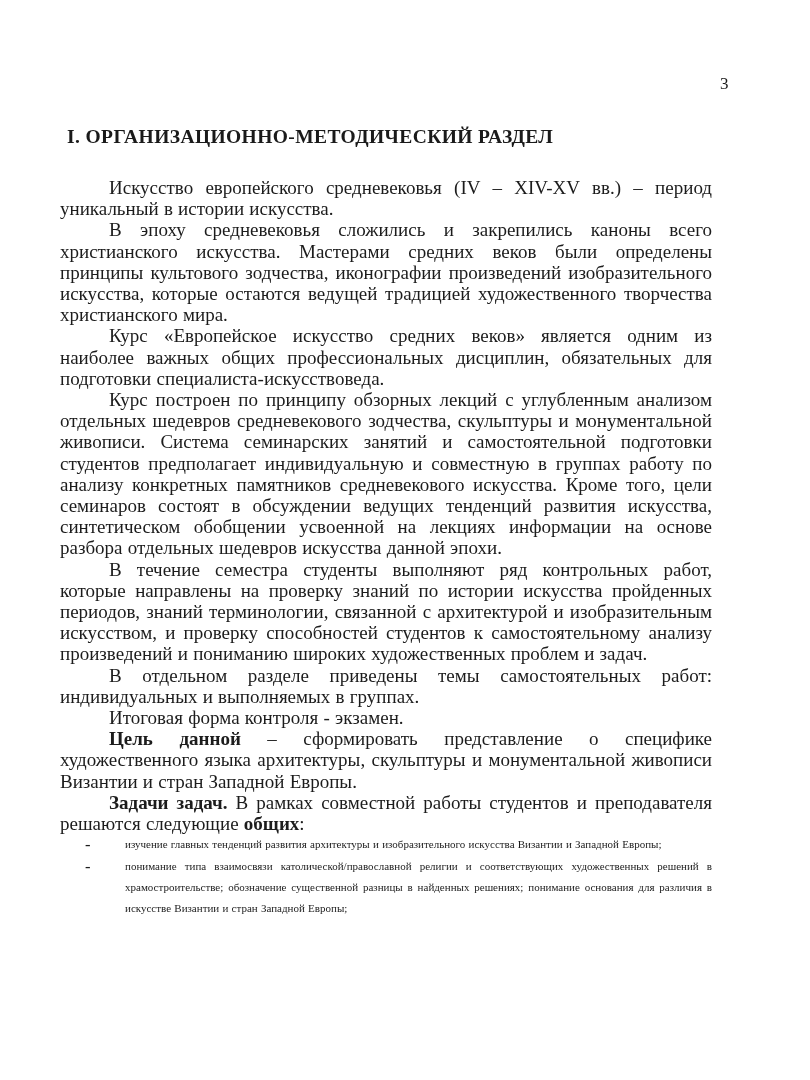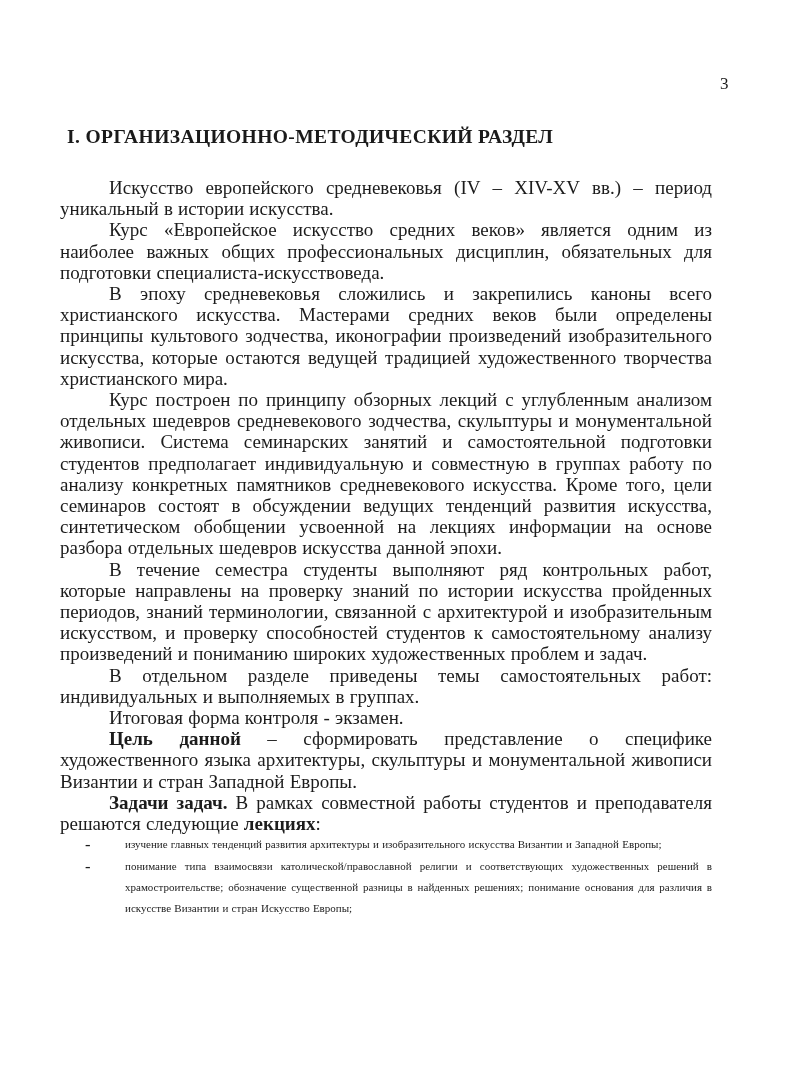--- a/index.html
+++ b/index.html
@@ -78,45 +78,45 @@
 
   <div class="page-number">3</div>
 
   <div class="content">
 
     <h1 class="heading">I. ОРГАНИЗАЦИОННО-МЕТОДИЧЕСКИЙ РАЗДЕЛ</h1>
 
     <p class="par">Искусство европейского средневековья (IV – XIV-XV вв.) – период уникальный в истории искусства.</p>
 
 
+    <p class="par">В эпоху средневековья сложились и закрепились каноны всего христианского искусства. Мастерами средних веков были определены принципы культового зодчества, иконографии произведений изобразительного искусства, которые остаются ведущей традицией художественного творчества христианского мира.</p>
+
     <p class="par">Курс «Европейское искусство средних веков» является одним из наиболее важных общих профессиональных дисциплин, обязательных для подготовки специалиста-искусствоведа.</p>
-
-    <p class="par">В эпоху средневековья сложились и закрепились каноны всего христианского искусства. Мастерами средних веков были определены принципы культового зодчества, иконографии произведений изобразительного искусства, которые остаются ведущей традицией художественного творчества христианского мира.</p>
 
     <p class="par">Курс построен по принципу обзорных лекций с углубленным анализом отдельных шедевров средневекового зодчества, скульптуры и монументальной живописи. Система семинарских занятий и самостоятельной подготовки студентов предполагает индивидуальную и совместную в группах работу по анализу конкретных памятников средневекового искусства. Кроме того, цели семинаров состоят в обсуждении ведущих тенденций развития искусства, синтетическом обобщении усвоенной на лекциях информации на основе разбора отдельных шедевров искусства данной эпохи.</p>
 
     <p class="par">В течение семестра студенты выполняют ряд контрольных работ, которые направлены на проверку знаний по истории искусства пройденных периодов, знаний терминологии, связанной с архитектурой и изобразительным искусством, и проверку способностей студентов к самостоятельному анализу произведений и пониманию широких художественных проблем и задач.</p>
 
     <p class="par">В отдельном разделе приведены темы самостоятельных работ: индивидуальных и выполняемых в группах.</p>
 
     <p class="par">Итоговая форма контроля - экзамен.</p>
 
     <p class="par"><span class="bold-run">Цель данной</span> <span>– сформировать представление о специфике художественного языка архитектуры, скульптуры и монументальной живописи Византии и стран Западной Европы.</span></p>
 
-    <p class="par"><span class="bold-run">Задачи задач.</span> <span>В рамках совместной работы студентов и преподавателя решаются следующие</span> <span class="bold-run">лекциях</span><span>:</span></p>
+    <p class="par"><span class="bold-run">Задачи задач.</span> <span>В рамках совместной работы студентов и преподавателя решаются следующие</span> <span class="bold-run">общих</span><span>:</span></p>
 
     <div class="task-list">
 
       <div class="task-item">
         <span class="task-marker">-</span>
         <span class="task-text">изучение главных тенденций развития архитектуры и изобразительного искусства Византии и Западной Европы;</span>
       </div>
 
       <div class="task-item">
         <span class="task-marker">-</span>
-        <span class="task-text">понимание типа взаимосвязи католической/православной религии и соответствующих художественных решений в храмостроительстве; обозначение существенной разницы в найденных решениях; понимание основания для различия в искусстве Византии и стран Искусство Европы;</span>
+        <span class="task-text">понимание типа взаимосвязи католической/православной религии и соответствующих художественных решений в храмостроительстве; обозначение существенной разницы в найденных решениях; понимание основания для различия в искусстве Византии и стран Западной Европы;</span>
       </div>
 
     </div>
 
   </div>
 
 </div>
 
 </body></html>

